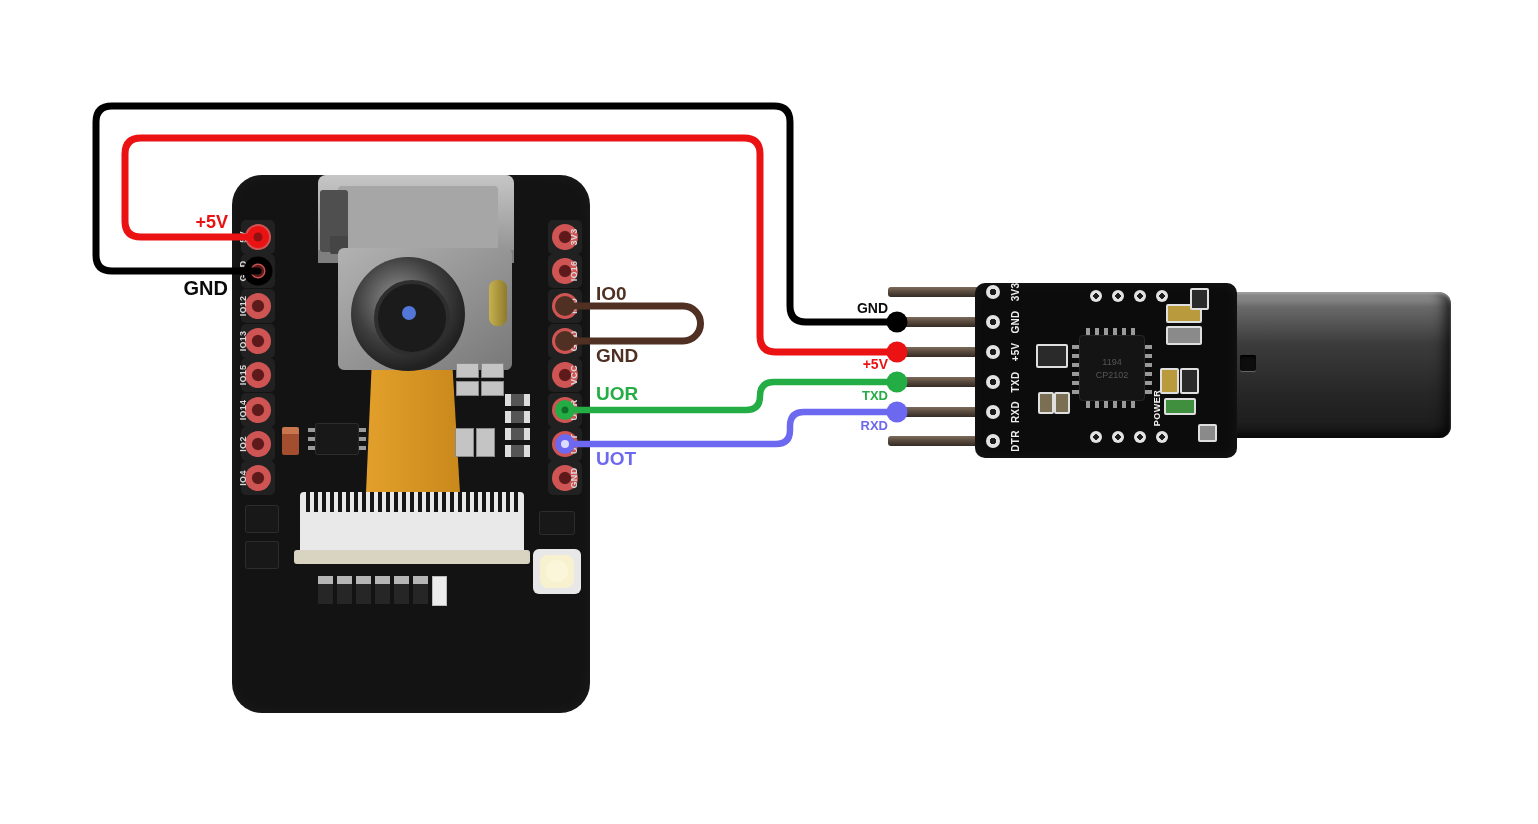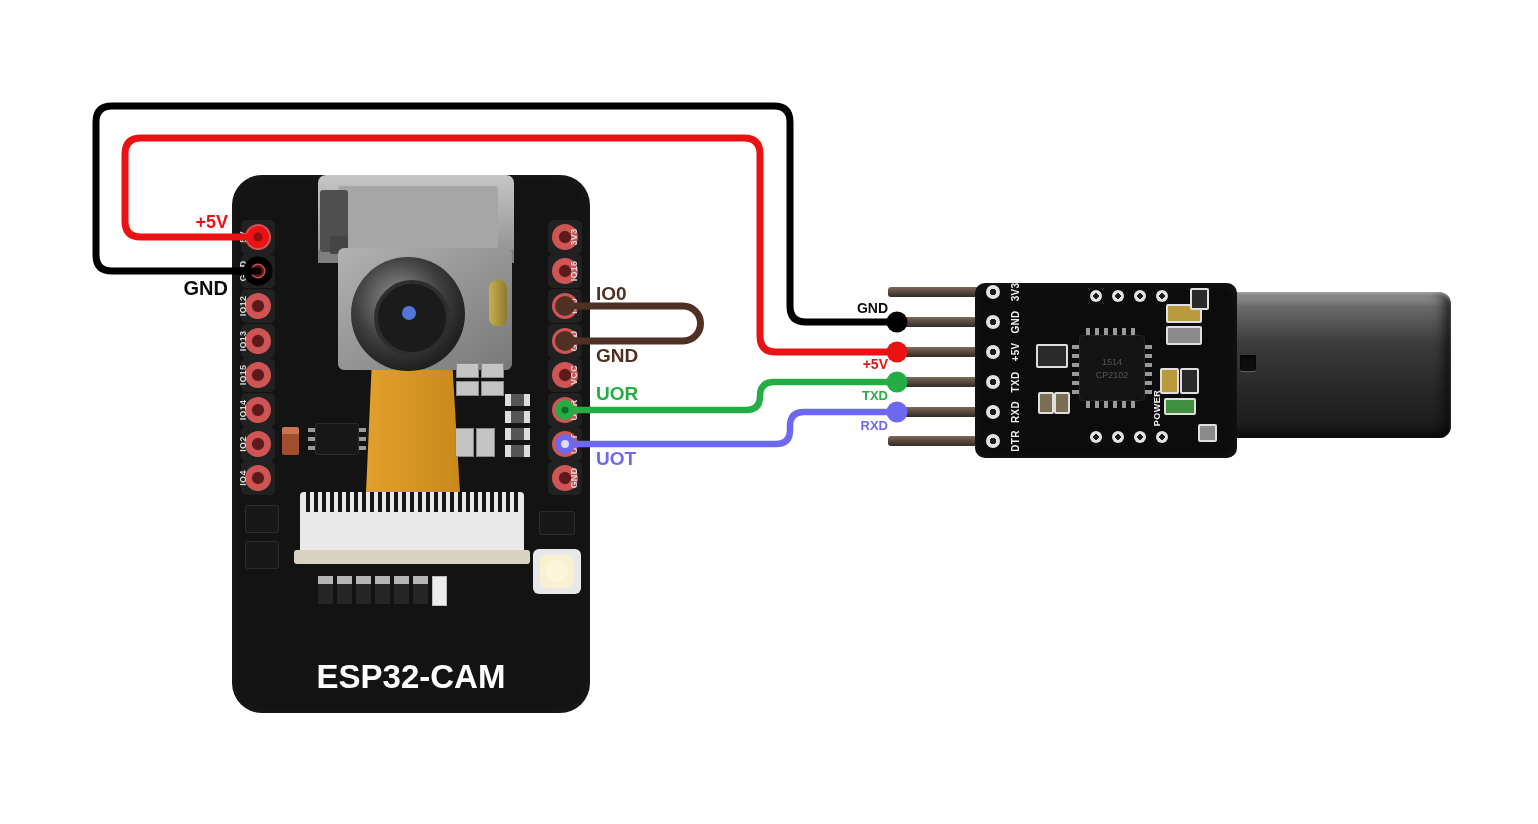--- a/index.html
+++ b/index.html
@@ -164,21 +164,20 @@
 
   <div class="vlabel" style="left:559px;top:232px;">3V3</div>
   <div class="vlabel" style="left:559px;top:266px;">IO16</div>
   <div class="vlabel" style="left:559px;top:301px;">IO0</div>
   <div class="vlabel" style="left:559px;top:336px;">GND</div>
   <div class="vlabel" style="left:559px;top:370px;">VCC</div>
   <div class="vlabel" style="left:559px;top:405px;">UOR</div>
   <div class="vlabel" style="left:559px;top:439px;">UOT</div>
   <div class="vlabel" style="left:559px;top:473px;">GND</div>
 
-  <div class="abs board-text" style="left:232px;top:658px;width:358px;font-size:33px;font-weight:600;color:#fff;">ESP32-CAM</div>
 
   <div class="prong" style="top:287px;"></div>
   <div class="prong" style="top:317px;"></div>
   <div class="prong" style="top:347px;"></div>
   <div class="prong" style="top:377px;"></div>
   <div class="prong" style="top:407px;"></div>
   <div class="prong" style="top:436px;"></div>
 
   <div class="abs usb-plug"></div>
   <div class="plug-hole" style="left:1240px;top:355px;width:16px;height:16px;"></div>
@@ -206,21 +205,21 @@
   <div class="via" style="left:1090px;top:431px;width:12px;height:12px;"></div>
   <div class="via" style="left:1112px;top:431px;width:12px;height:12px;"></div>
   <div class="via" style="left:1134px;top:431px;width:12px;height:12px;"></div>
   <div class="via" style="left:1156px;top:431px;width:12px;height:12px;"></div>
 
   <div class="chip-leg-h" style="left:1086px;top:328px;width:52px;"></div>
   <div class="chip-leg-h" style="left:1086px;top:400px;width:52px;"></div>
   <div class="chip-leg-v" style="left:1072px;top:342px;height:52px;"></div>
   <div class="chip-leg-v" style="left:1144px;top:342px;height:52px;"></div>
   <div class="abs" style="left:1080px;top:336px;width:64px;height:64px;background:#141414;border-radius:3px;z-index:12;box-shadow:0 0 0 1px #262626;display:flex;flex-direction:column;align-items:center;justify-content:center;gap:3px;">
-    <span style="font-size:9px;color:#555;">1514</span>
+    <span style="font-size:9px;color:#555;">1194</span>
     <span style="font-size:9px;color:#555;">CP2102</span>
   </div>
 
   <div class="smd" style="left:1036px;top:344px;width:28px;height:20px;background:#2a2a2a;"></div>
   <div class="smd" style="left:1038px;top:392px;width:12px;height:18px;background:#7a6f52;"></div>
   <div class="smd" style="left:1054px;top:392px;width:12px;height:18px;background:#7a6f52;"></div>
   <div class="smd" style="left:1166px;top:304px;width:32px;height:15px;background:#b99b3e;"></div>
   <div class="smd" style="left:1166px;top:326px;width:32px;height:15px;background:#8a8a8a;"></div>
   <div class="smd" style="left:1160px;top:368px;width:15px;height:22px;background:#b99b3e;"></div>
   <div class="smd" style="left:1180px;top:368px;width:15px;height:22px;background:#2a2a2a;"></div>

